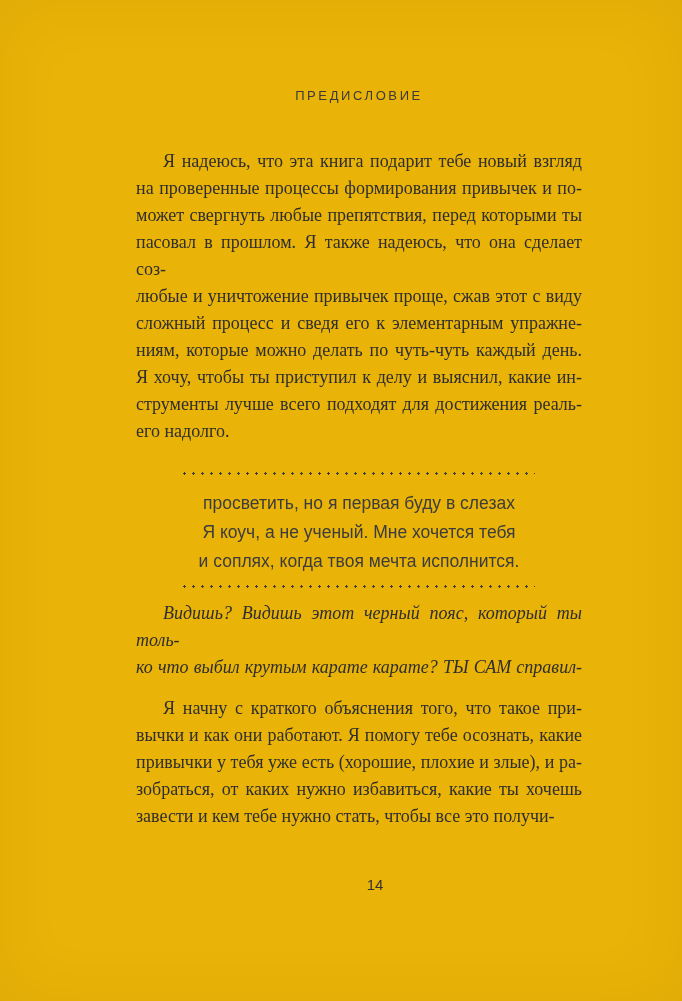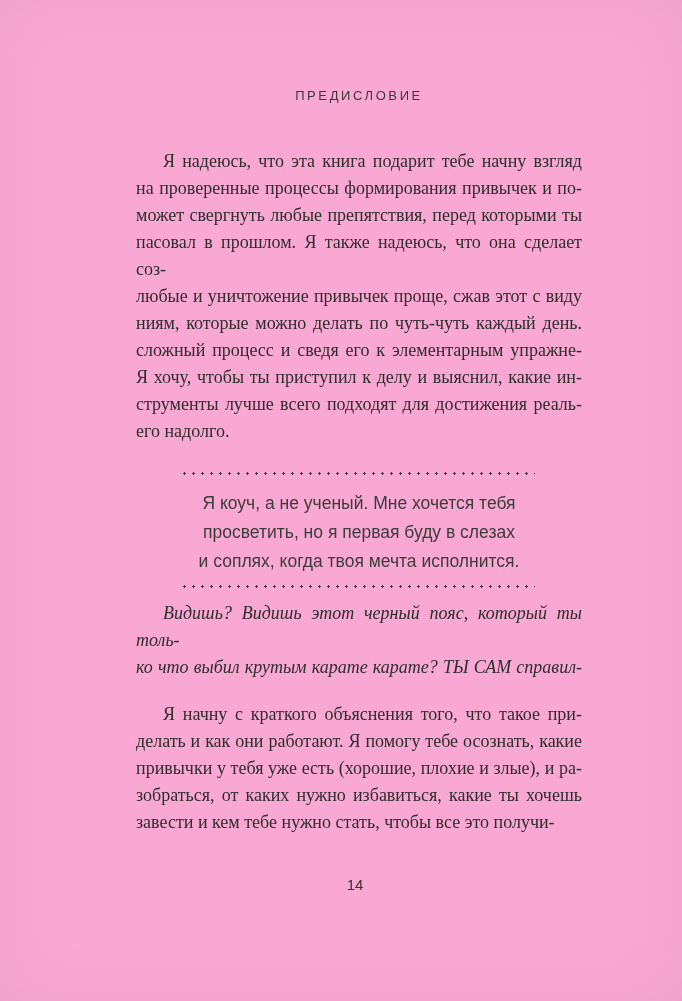--- a/index.html
+++ b/index.html
@@ -4,21 +4,21 @@
 <style>
   html, body {
     margin: 0;
     padding: 0;
     background: #ffffff;
   }
   .page {
     position: relative;
     width: 682px;
     height: 1001px;
-    background: #f9a8d4;
+    background: #eab308;
     box-shadow: inset 0 0 70px rgba(0,0,0,0.05);
     overflow: hidden;
     box-sizing: border-box;
   }
   .text-block {
     position: absolute;
     left: 136px;
     top: 0;
     width: 446px;
   }
@@ -45,21 +45,21 @@
     text-align-last: left;
   }
   .para .line.line-first {
     text-indent: 27px;
   }
   .para-1 { margin-top: 44px; }
   .para-italic {
     margin-top: 12px;
     font-style: italic;
   }
-  .para-2 { margin-top: 20px; font-family: Liberation Serif, serif; }
+  .para-2 { margin-top: 14px; font-family: Liberation Serif, serif; }
   .dotted-rule {
     width: 352px;
     height: 3px;
     margin: 0 auto;
     background-image: radial-gradient(circle at 1.5px 1.5px, #3b3b3b 1.15px, rgba(0,0,0,0) 1.35px);
     background-size: 9px 3px;
     background-repeat: repeat-x;
   }
   .rule-top { margin-top: 27px; }
   .rule-bottom { margin-top: 9px; }
@@ -68,68 +68,68 @@
     font-family: "Liberation Sans", "DejaVu Sans", sans-serif;
     font-size: 17.5px;
     line-height: 29px;
     color: #3c3c3c;
   }
   .quote-block .line {
     text-align: center;
   }
   .page-number {
     position: absolute;
-    left: 132px;
+    left: 152px;
     top: 876px;
     width: 446px;
     text-align: center;
     font-family: "Liberation Sans", "DejaVu Sans", sans-serif;
     font-size: 15px;
     color: #333333;
   }
 </style>
 </head>
 <body>
 
 <div class="page">
   <div class="text-block">
 
     <div class="chapter-header">ПРЕДИСЛОВИЕ</div>
 
     <div class="para para-1">
-        <div class="line line-first">Я надеюсь, что эта книга подарит тебе начну взгляд</div>
+        <div class="line line-first">Я надеюсь, что эта книга подарит тебе новый взгляд</div>
         <div class="line">на проверенные процессы формирования привычек и по-</div>
         <div class="line">может свергнуть любые препятствия, перед которыми ты</div>
         <div class="line">пасовал в прошлом. Я также надеюсь, что она сделает соз-</div>
         <div class="line">любые и уничтожение привычек проще, сжав этот с виду</div>
+        <div class="line">сложный процесс и сведя его к элементарным упражне-</div>
         <div class="line">ниям, которые можно делать по чуть-чуть каждый день.</div>
-        <div class="line">сложный процесс и сведя его к элементарным упражне-</div>
         <div class="line">Я хочу, чтобы ты приступил к делу и выяснил, какие ин-</div>
         <div class="line">струменты лучше всего подходят для достижения реаль-</div>
         <div class="line line-last">его надолго.</div>
       </div>
 
     <div class="dotted-rule rule-top"></div>
 
     <div class="quote-block">
+        <div class="line">просветить, но я первая буду в слезах</div>
         <div class="line line-first">Я коуч, а не ученый. Мне хочется тебя</div>
-        <div class="line">просветить, но я первая буду в слезах</div>
         <div class="line line-last">и соплях, когда твоя мечта исполнится.</div>
       </div>
 
     <div class="dotted-rule rule-bottom"></div>
 
     <div class="para para-italic">
         <div class="line line-first">Видишь? Видишь этот черный пояс, который ты толь-</div>
         <div class="line">ко что выбил крутым карате карате? ТЫ САМ справил-</div>
       </div>
 
     <div class="para para-2">
         <div class="line line-first">Я начну с краткого объяснения того, что такое при-</div>
-        <div class="line">делать и как они работают. Я помогу тебе осознать, какие</div>
+        <div class="line">вычки и как они работают. Я помогу тебе осознать, какие</div>
         <div class="line">привычки у тебя уже есть (хорошие, плохие и злые), и ра-</div>
         <div class="line">зобраться, от каких нужно избавиться, какие ты хочешь</div>
         <div class="line line-last">завести и кем тебе нужно стать, чтобы все это получи-</div>
       </div>
 
   </div>
 
   <div class="page-number">14</div>
 </div>
 

